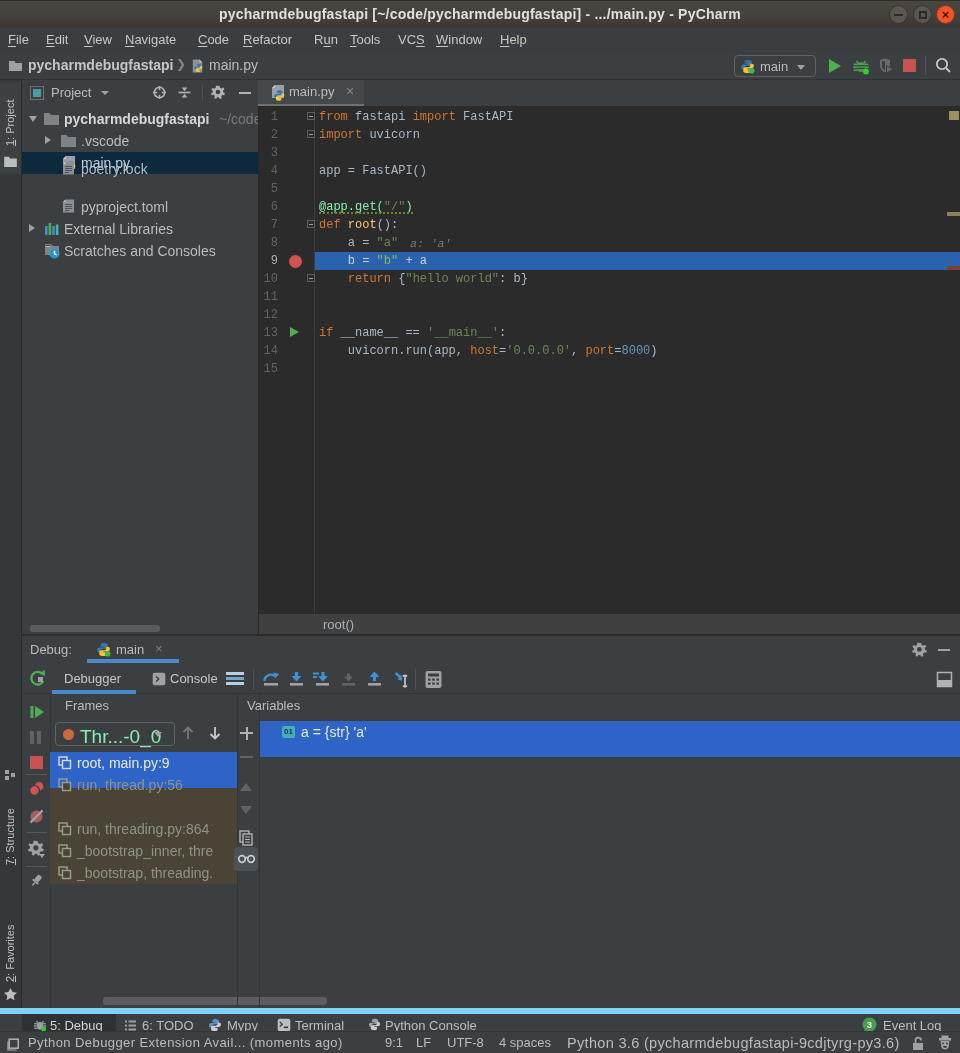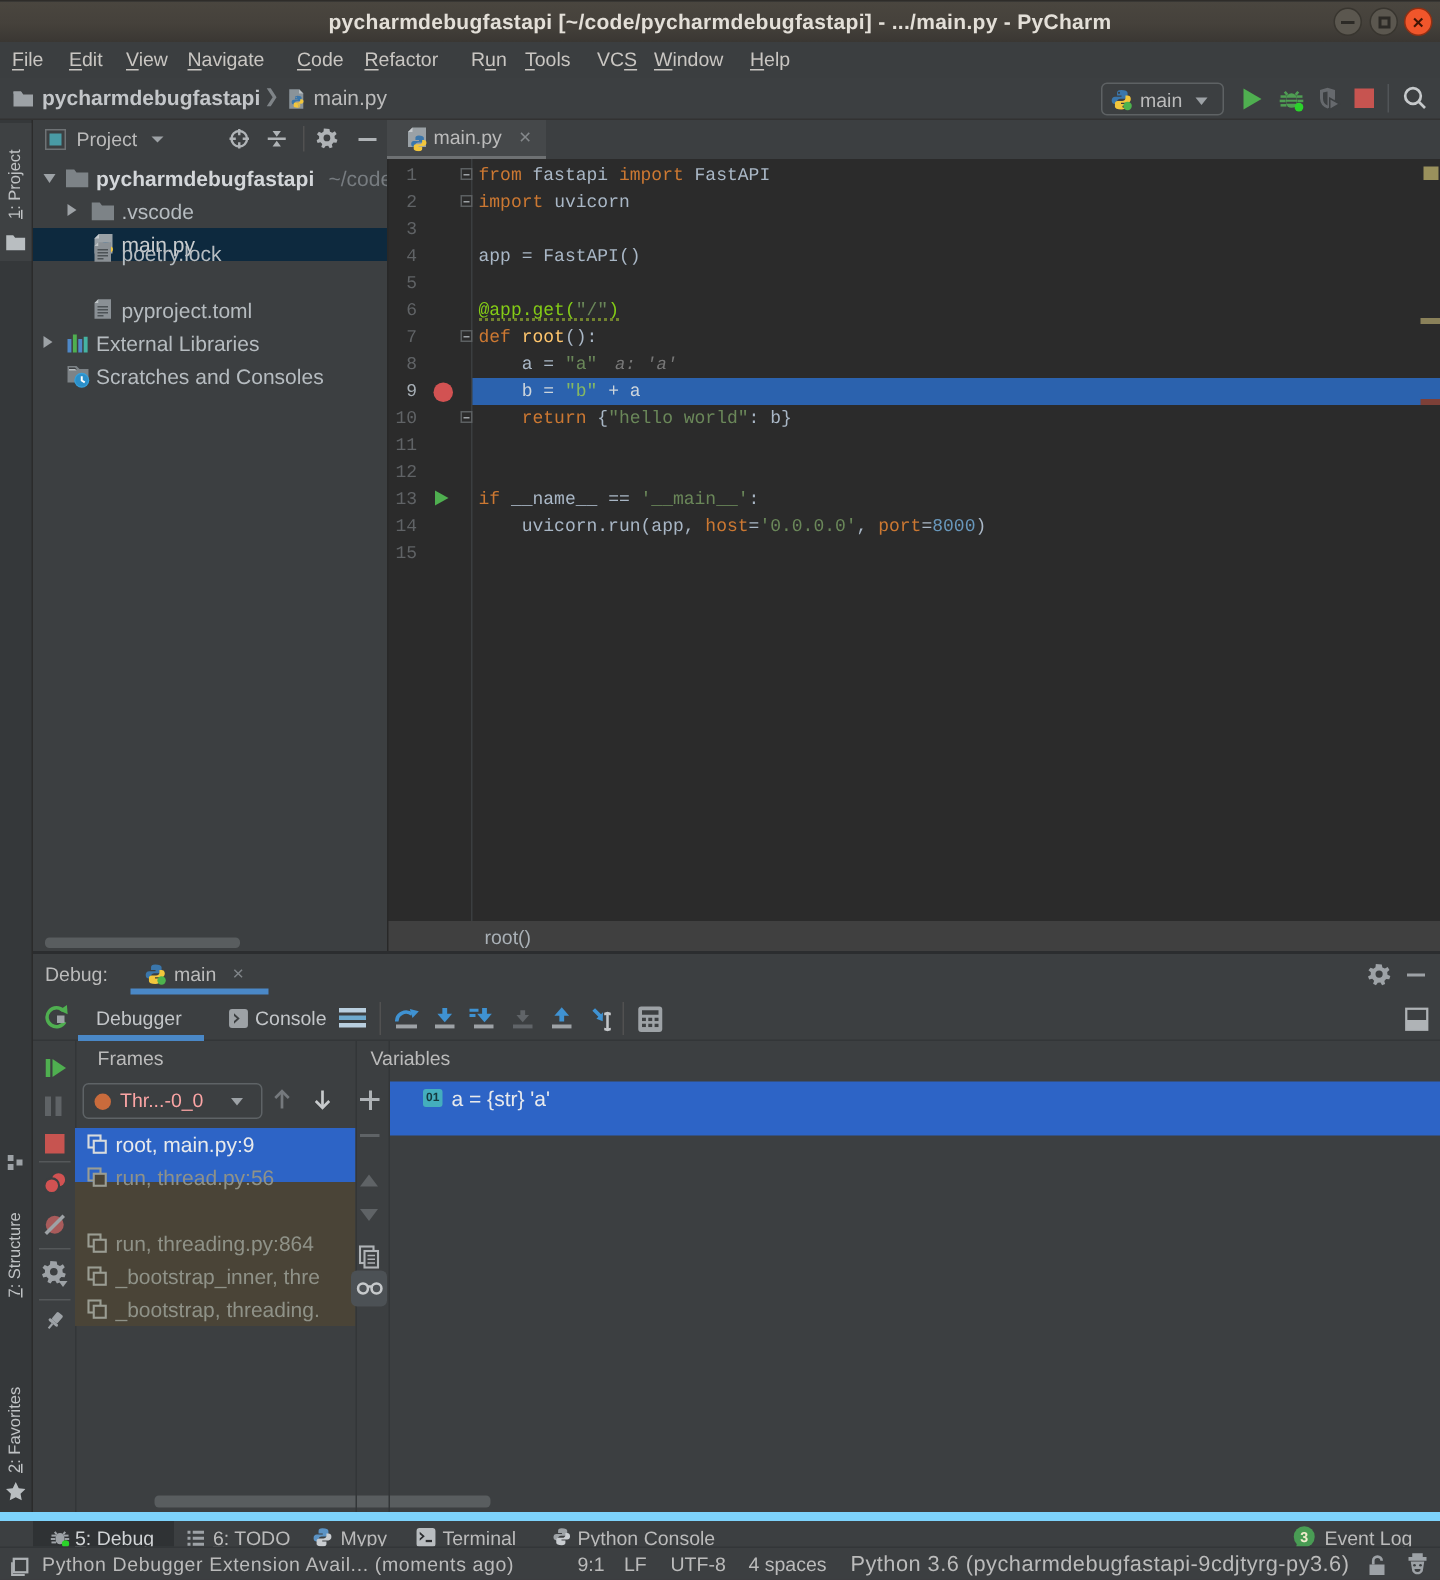--- a/index.html
+++ b/index.html
@@ -17,21 +17,21 @@
 .crumbtxt{color:#bbbbbb;font-size:14px}
 
 #leftstrip{left:0;top:80px;width:22px;height:928px;background:#35383a;border-right:1px solid #2b2b2b}
 .striptxt{color:#bfc2c4;font-size:11px;white-space:nowrap;transform:rotate(-90deg);transform-origin:0 0}
 #projpanel{left:22px;top:80px;width:236px;height:556px;background:#3c3f41;overflow:hidden}
 .row{position:absolute;left:0;width:236px;height:22px;line-height:22px;color:#b6bcc0;font-size:14px;white-space:nowrap}
 #editor{left:258px;top:80px;width:702px;height:556px;background:#2b2b2b;border-left:1px solid #282828}
 #tabbar{left:258px;top:80px;width:702px;height:26px;background:#3c3f41}
 .code{position:absolute;font-family:"Liberation Mono",monospace;font-size:12px;line-height:18px;white-space:pre;color:#a9b7c6}
 .lnum{position:absolute;font-family:"Liberation Mono",monospace;font-size:12px;line-height:18px;color:#606366;width:16px;text-align:right}
-.kw{color:#cc7832}.st{color:#6a8759}.num{color:#6897bb}.dec{color:#84cc16}.fn{color:#ffc66d}.hint{color:#787878;font-style:italic}
+.kw{color:#cc7832}.st{color:#6a8759}.num{color:#6897bb}.dec{color:#86efac}.fn{color:#ffc66d}.hint{color:#787878;font-style:italic}
 
 #debugpanel{left:22px;top:636px;width:938px;height:372px;background:#3c3f41}
 #dbghead{left:22px;top:636px;width:938px;height:28px;background:#3c3f41}
 #dbgtoolbar{left:22px;top:664px;width:938px;height:30px;background:#3c3f41;border-bottom:1px solid #333638}
 .frow{position:absolute;height:36px;line-height:22px;font-size:14px;white-space:nowrap;overflow:hidden}
 
 #toolbtns{left:0;top:1008px;width:960px;height:23px;background:#3c3f41;border-top:6px solid #7dd3fc;color:#bbbbbb;font-size:13px}
 #statusbar{left:0;top:1031px;width:960px;height:22px;background:#3c3f41;border-top:1px solid #333638;color:#bbbbbb;font-size:13px}
 </style></head>
 <body>
@@ -347,21 +347,21 @@
         <g transform="rotate(40 7.5 7.5)" fill="#9da2a6">
           <rect x="5" y="1.5" width="5" height="6.5" rx="1"></rect>
           <rect x="3.7" y="8" width="7.6" height="2" rx="1"></rect>
           <rect x="6.9" y="10" width="1.4" height="4"></rect>
         </g>
       </svg>
 
  <span class="abs" style="left:43px;top:62px;color:#bbbbbb;font-size:13px">Frames</span>
  <div class="abs" style="left:33px;top:86px;width:120px;height:24px;border:1px solid #5e6366;border-radius:4px">
    <div class="abs" style="left:7px;top:6px;width:11px;height:11px;border-radius:50%;background:#c96b3c"></div>
-   <span class="abs" style="left:24px;top:3px;color:#fca5a5;font-size:13px">Thr...-0_0</span>
+   <span class="abs" style="left:24px;top:3px;color:#86efac;font-size:19px">Thr...-0_0</span>
    <div class="abs" style="left:98px;top:9px;width:0;height:0;border-left:4px solid transparent;border-right:4px solid transparent;border-top:5px solid #9da2a6"></div>
  </div>
  <svg class="abs" style="left:158px;top:88px" width="16" height="18" viewBox="0 0 16 18">
         <g stroke="#75797d" stroke-width="1.8" fill="none">
           <line x1="8" y1="15" x2="8" y2="3.5"></line>
           <path d="M3.5 8L8 3.5 12.5 8"></path>
         </g>
       </svg>
  <svg class="abs" style="left:185px;top:88px" width="16" height="18" viewBox="0 0 16 18">
         <g stroke="#c7cacc" stroke-width="1.8" fill="none">

